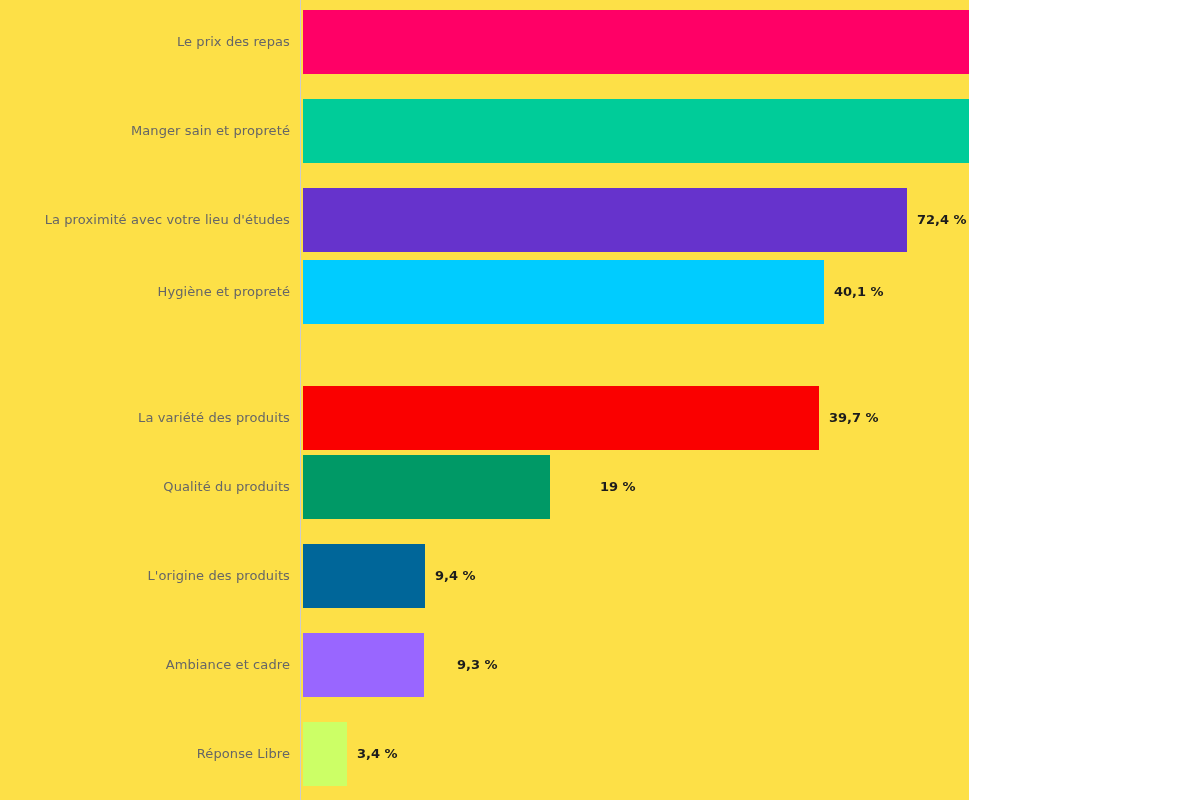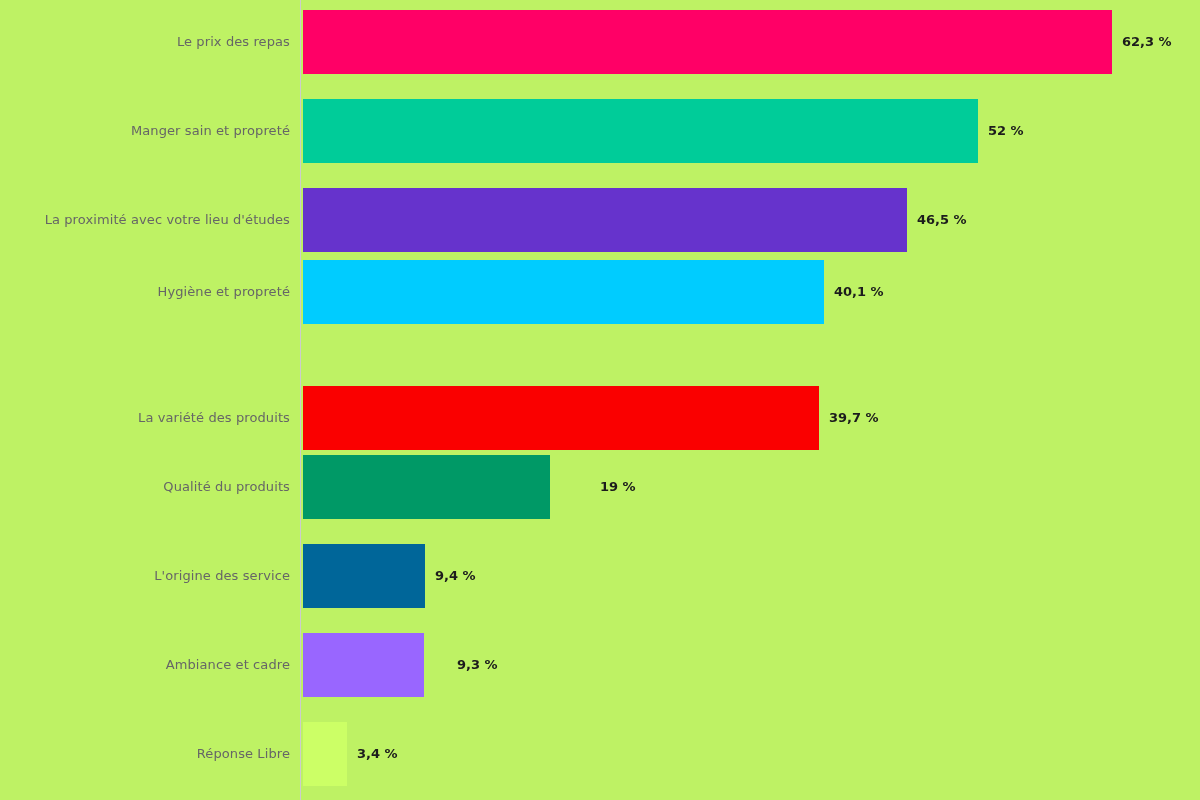--- a/index.html
+++ b/index.html
@@ -6,23 +6,23 @@
   html, body {
     margin: 0;
     padding: 0;
     background: #ffffff;
   }
   body {
     font-family: "DejaVu Sans", "Liberation Sans", sans-serif;
   }
   #chart-root {
     position: relative;
-    width: 1200px;
+    width: 969px;
     height: 800px;
-    background: #bef264;
+    background: #fde047;
     overflow: hidden;
   }
   
   .axis-line {
     position: absolute;
     left: 300px;
     top: 0px;
     width: 1px;
     height: 800px;
     background: #cccccc;
@@ -83,39 +83,39 @@
         <div class="value-label" style="left: 1122px;">62,3 %</div>
       </div>
       <div class="row" style="top: 99px;">
         <div class="cat-label">Manger sain et propreté</div>
         <div class="bar" style="width: 675px; background: rgb(0, 204, 153);"></div>
         <div class="value-label" style="left: 988px;">52 %</div>
       </div>
       <div class="row" style="top: 188px;">
         <div class="cat-label">La proximité avec votre lieu d'études</div>
         <div class="bar" style="width: 604px; background: rgb(102, 51, 204);"></div>
-        <div class="value-label" style="left: 917px;">46,5 %</div>
+        <div class="value-label" style="left: 917px;">72,4 %</div>
       </div>
       <div class="row" style="top: 260px; border-radius: 22px;">
         <div class="cat-label">Hygiène et propreté</div>
         <div class="bar" style="width: 521px; background: rgb(0, 204, 255);"></div>
         <div class="value-label" style="left: 834px;">40,1 %</div>
       </div>
       <div class="row" style="top: 386px; border-radius: 9px;">
         <div class="cat-label">La variété des produits</div>
         <div class="bar" style="width: 516px; background: rgb(250, 0, 0);"></div>
         <div class="value-label" style="left: 829px;">39,7 %</div>
       </div>
       <div class="row" style="top: 455px;">
         <div class="cat-label">Qualité du produits</div>
         <div class="bar" style="width: 247px; background: rgb(0, 153, 102);"></div>
         <div class="value-label" style="left: 560px; margin-left: 40px;">19 %</div>
       </div>
       <div class="row" style="top: 544px;">
-        <div class="cat-label">L'origine des service</div>
+        <div class="cat-label">L'origine des produits</div>
         <div class="bar" style="width: 122px; background: rgb(0, 102, 153);"></div>
         <div class="value-label" style="left: 435px;">9,4 %</div>
       </div>
       <div class="row" style="top: 633px;">
         <div class="cat-label">Ambiance et cadre</div>
         <div class="bar" style="width: 121px; background: rgb(153, 102, 255);"></div>
         <div class="value-label" style="left: 457px;">9,3 %</div>
       </div>
       <div class="row" style="top: 722px;">
         <div class="cat-label">Réponse Libre</div>

